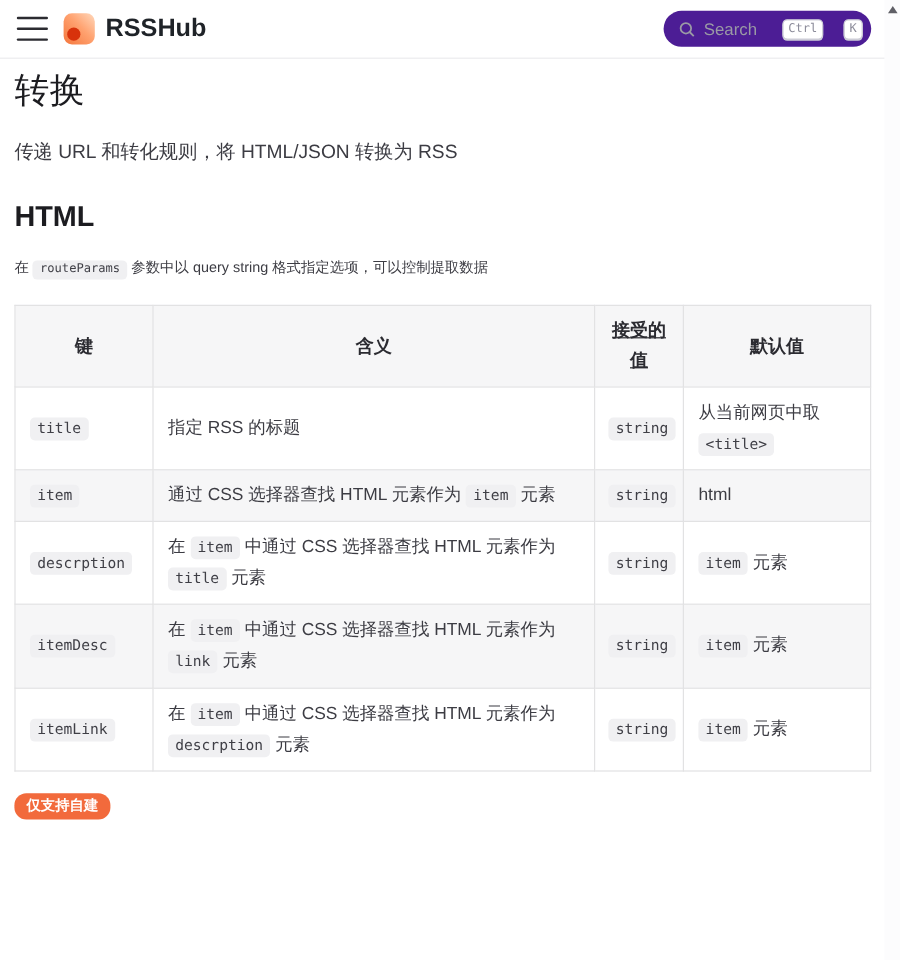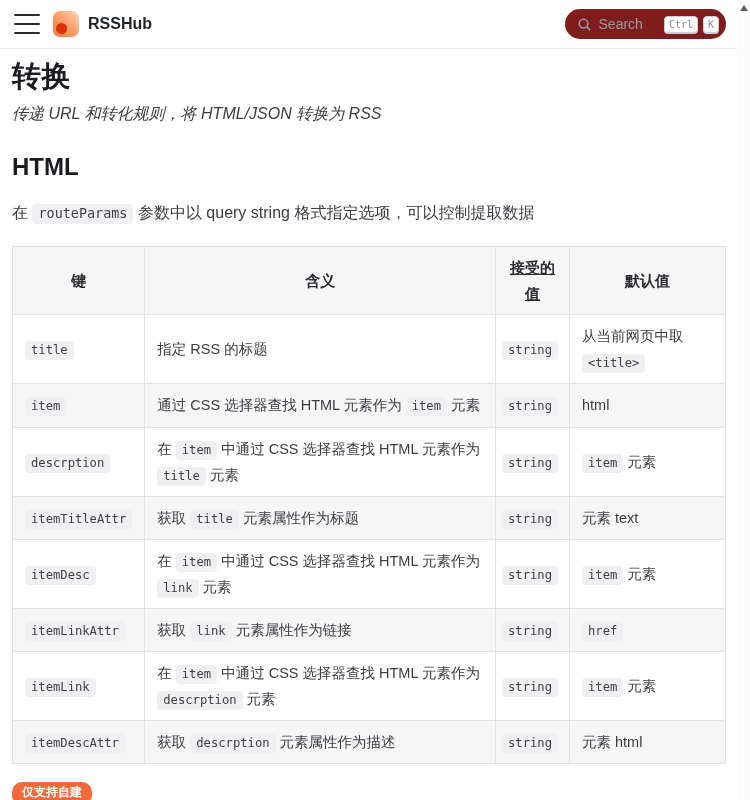--- a/index.html
+++ b/index.html
@@ -24,43 +24,43 @@
   .hamburger span { display:block; height:2px; background:#2b2b30; border-radius:1px; }
   .brand { display:flex; align-items:center; gap:9px; margin-left:13px; cursor:pointer; }
   .logo {
     width:26px; height:26px; border-radius:7px; position:relative; overflow:hidden;
     background:linear-gradient(225deg,#ffd9bd 0%,#ffa270 45%,#f4763c 100%);
   }
   .logo-dot {
     position:absolute; left:3px; bottom:3px; width:11px; height:11px;
     border-radius:50%; background:#d8320b;
   }
-  .brand-name { font-weight:700; font-size:16px; color:#1f2328; }
+  .brand-name { font-weight:700; font-size:21px; color:#1f2328; }
   .search {
     margin-left:auto; display:flex; align-items:center; gap:7px;
-    background:#7f1d1d; border-radius:17px; height:30px;
+    background:#4c1d95; border-radius:17px; height:30px;
     padding:0 7px 0 12px; cursor:pointer; color:#9a9aa5;
   }
   .search-text { font-size:14px; }
-  .kbds { display:flex; gap:5px; margin-left:14px; }
+  .kbds { display:flex; gap:17px; margin-left:14px; }
   kbd {
     font-family:"DejaVu Sans Mono", monospace; font-size:10px; line-height:1.3;
     color:#8c8c9a; background:#ffffff;
     border:1px solid #cdcdd7; border-radius:4px;
     box-shadow:0 1px 0 #cdcdd7; padding:1px 4px;
   }
   
   .content { padding:0 12px; }
   h1 {
     margin:9px 0 0; font-size:29px; line-height:1.3;
-    font-weight:700; color:#1c1c20; letter-spacing:0.5px;
+    font-weight:400; color:#1c1c20; letter-spacing:0.5px;
   }
-  .subtitle { margin:6px 0 0; font-size:16px; line-height:1.5; color:#3c3c43;font-style:italic; }
+  .subtitle { margin:20px 0 0; font-size:16px; line-height:1.5; color:#3c3c43; }
   h2 { margin:27px 0 0; font-size:24px; font-weight:700; color:#1c1c20; }
-  .intro { margin:19px 0 0; font-size:16px; line-height:1.6; color:#3c3c43; }
+  .intro { margin:19px 0 0; font-size:12px; line-height:1.6; color:#3c3c43; }
   code {
     font-family:"DejaVu Sans Mono", monospace;
     font-size:0.84em; color:#3f3f46;
     background:#f0f0f2; border-radius:4px; padding:2px 6px 3px;
     white-space:nowrap;
   }
   
   table {
     border-collapse:collapse; margin-top:21px;
     width:714px; font-size:14.5px;
@@ -70,21 +70,21 @@
     line-height:1.8; vertical-align:middle; text-align:left;
   }
   th {
     background:#f6f6f7; font-weight:700; text-align:center;
     font-size:15px; color:#2b2b31; line-height:1.7;
   }
   .w-key { width:115px; }
   .w-accepted { width:74px;text-decoration:underline; }
   .w-default { width:156px; }
   tbody tr:nth-child(even) { background:#f6f6f7; }
-  td.col-accepted { text-align:left; padding-left:6px; padding-right:6px; }
+  td.col-accepted { text-align:right; padding-left:6px; padding-right:6px; }
   
   .badge {
     display:inline-block; margin-top:18px;
     background:#f26a3c; color:#ffffff;
     font-size:12px; font-weight:700; line-height:1.3;
     border-radius:10px; padding:3px 10px 4px;
   }
   
   .scrollbar {
     position:absolute; top:0; right:0; width:13px; height:800px;
@@ -152,48 +152,30 @@
           <td class="col-accepted"><code>string</code></td>
           <td class="col-default">html</td>
         </tr>
         <tr>
           <td class="col-key"><code>descrption</code></td>
           <td class="col-meaning">在 <code>item</code> 中通过 CSS 选择器查找 HTML 元素作为 <code>title</code> 元素</td>
           <td class="col-accepted"><code>string</code></td>
           <td class="col-default"><code>item</code> 元素</td>
         </tr>
         <tr>
-          <td class="col-key"><code>itemTitleAttr</code></td>
-          <td class="col-meaning">获取 <code>title</code> 元素属性作为标题</td>
-          <td class="col-accepted"><code>string</code></td>
-          <td class="col-default">元素 text</td>
-        </tr>
-        <tr>
           <td class="col-key"><code>itemDesc</code></td>
           <td class="col-meaning">在 <code>item</code> 中通过 CSS 选择器查找 HTML 元素作为 <code>link</code> 元素</td>
           <td class="col-accepted"><code>string</code></td>
           <td class="col-default"><code>item</code> 元素</td>
         </tr>
         <tr>
-          <td class="col-key"><code>itemLinkAttr</code></td>
-          <td class="col-meaning">获取 <code>link</code> 元素属性作为链接</td>
-          <td class="col-accepted"><code>string</code></td>
-          <td class="col-default"><code>href</code></td>
-        </tr>
-        <tr>
           <td class="col-key"><code>itemLink</code></td>
           <td class="col-meaning">在 <code>item</code> 中通过 CSS 选择器查找 HTML 元素作为 <code>descrption</code> 元素</td>
           <td class="col-accepted"><code>string</code></td>
           <td class="col-default"><code>item</code> 元素</td>
-        </tr>
-        <tr>
-          <td class="col-key"><code>itemDescAttr</code></td>
-          <td class="col-meaning">获取 <code>descrption</code> 元素属性作为描述</td>
-          <td class="col-accepted"><code>string</code></td>
-          <td class="col-default">元素 html</td>
         </tr>
       </tbody>
   </table>
 
   <span class="badge">仅支持自建</span>
   
 </main>
 
 <div class="scrollbar">
   <span class="sb-arrow"></span>

